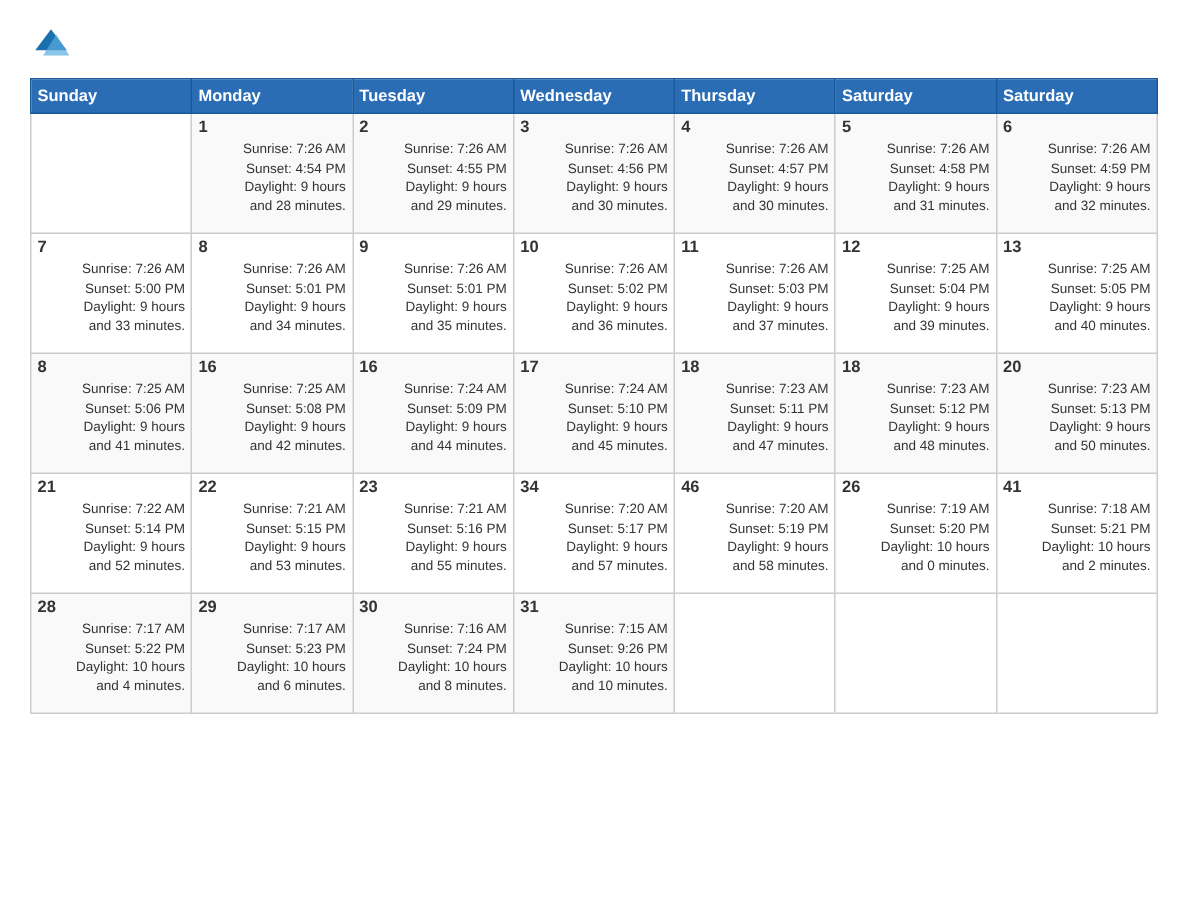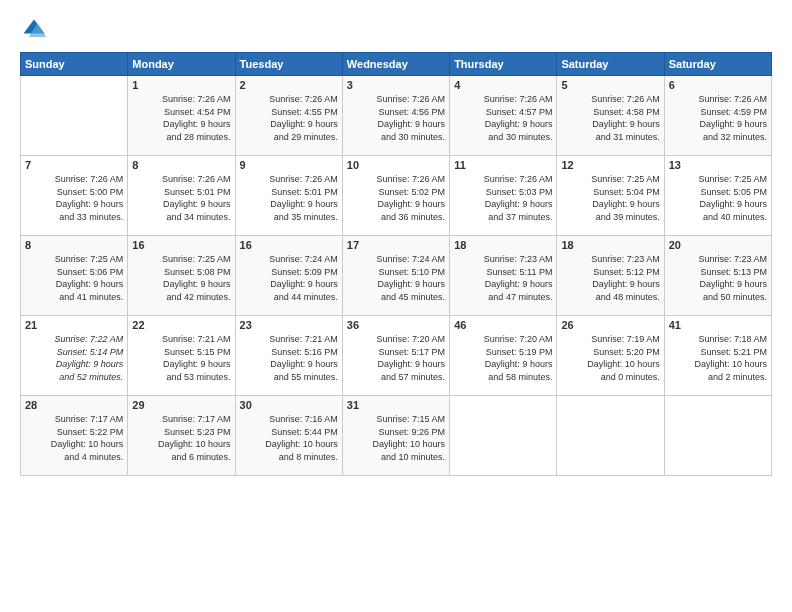--- a/index.html
+++ b/index.html
@@ -261,41 +261,41 @@
             <span class="day-number">20</span>
             <div class="day-info" style="white-space: pre-line;">Sunrise: 7:23 AM
 Sunset: 5:13 PM
 Daylight: 9 hours
 and 50 minutes.</div>
           </td>
         </tr>
         <tr>
           <td>
             <span class="day-number">21</span>
-            <div class="day-info" style="white-space: pre-line; font-style: italic;">Sunrise: 7:22 AM
+            <div class="day-info" style="white-space: pre-line;">Sunrise: 7:22 AM
 Sunset: 5:14 PM
 Daylight: 9 hours
 and 52 minutes.</div>
           </td>
           <td>
             <span class="day-number">22</span>
             <div class="day-info" style="white-space: pre-line;">Sunrise: 7:21 AM
 Sunset: 5:15 PM
 Daylight: 9 hours
 and 53 minutes.</div>
           </td>
           <td>
             <span class="day-number">23</span>
             <div class="day-info" style="white-space: pre-line;">Sunrise: 7:21 AM
 Sunset: 5:16 PM
 Daylight: 9 hours
 and 55 minutes.</div>
           </td>
           <td>
-            <span class="day-number">36</span>
+            <span class="day-number">34</span>
             <div class="day-info" style="white-space: pre-line;">Sunrise: 7:20 AM
 Sunset: 5:17 PM
 Daylight: 9 hours
 and 57 minutes.</div>
           </td>
           <td>
             <span class="day-number">46</span>
             <div class="day-info" style="white-space: pre-line;">Sunrise: 7:20 AM
 Sunset: 5:19 PM
 Daylight: 9 hours
@@ -327,21 +327,21 @@
           <td>
             <span class="day-number">29</span>
             <div class="day-info" style="white-space: pre-line;">Sunrise: 7:17 AM
 Sunset: 5:23 PM
 Daylight: 10 hours
 and 6 minutes.</div>
           </td>
           <td>
             <span class="day-number">30</span>
             <div class="day-info" style="white-space: pre-line;">Sunrise: 7:16 AM
-Sunset: 5:44 PM
+Sunset: 7:24 PM
 Daylight: 10 hours
 and 8 minutes.</div>
           </td>
           <td>
             <span class="day-number">31</span>
             <div class="day-info" style="white-space: pre-line;">Sunrise: 7:15 AM
 Sunset: 9:26 PM
 Daylight: 10 hours
 and 10 minutes.</div>
           </td>

